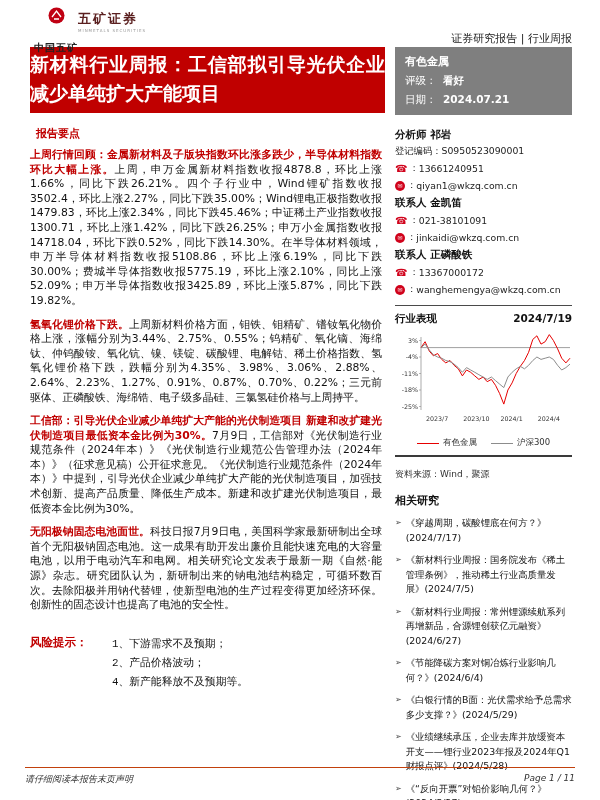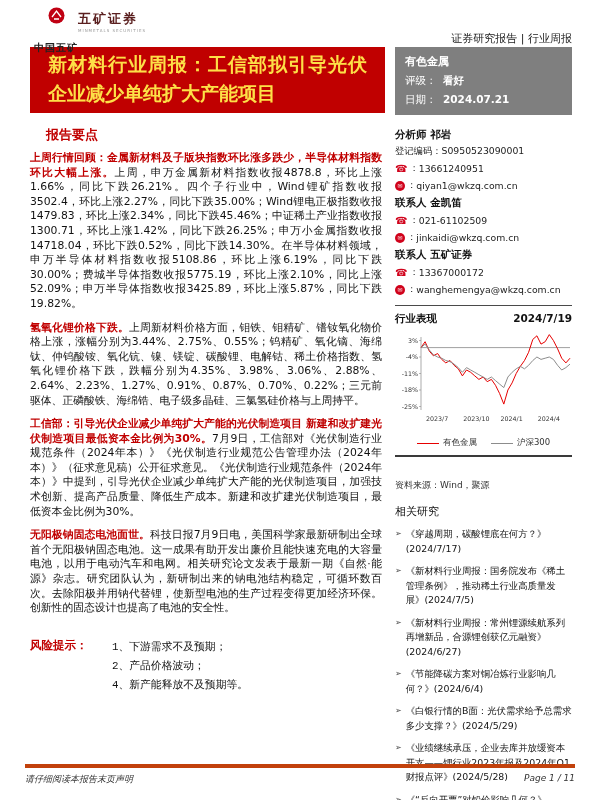--- a/index.html
+++ b/index.html
@@ -14,33 +14,33 @@
   .logo-row { display:flex; align-items:flex-start; padding:7px 0 0 34px; }
   .logo-left { display:flex; flex-direction:column; align-items:center; }
   .logo-cn { font-size:10px; font-weight:bold; color:#222; letter-spacing:1px; margin-top:17px; }
   .brand { padding-top:3px; }
   .brand-name { font-size:13px; font-weight:bold; color:#5a1f1f; letter-spacing:2px; }
   .brand-sub { font-size:4px; color:#999; letter-spacing:1px; }
   .report-type { position:absolute; top:31px; right:28px; font-size:11px; color:#222; }
   
   .banner-row { display:flex; margin:3px 28px 0 30px; gap:10px; align-items:flex-start; }
   .banner {
-    width:355px; min-height:62px; background:#c00000; color:#fde047;
-    font-weight:bold; font-size:19px; line-height:29px; padding:3px 18px 5px;
+    width:355px; min-height:62px; background:#c00000; color:#ffffff;
+    font-weight:bold; font-size:19px; line-height:29px; padding:3px 0 5px;
     text-align:justify;
   }
   .infobox { flex:1; background:#7f7f7f; color:#fff; font-size:10.5px; padding:7px 10px 8px; }
   .infobox .row { margin-top:5px; display:flex; }
   .infobox .industry { font-weight:bold; font-size:11px; margin-top:0; }
   .infobox .lab { width:38px; }
   .infobox .val { font-weight:bold;text-align:right; }
   
   .columns { display:flex; margin:9px 28px 0 30px; gap:13px; }
   .main { width:352px; }
-  .main-h { color:#c00000; font-weight:bold; font-size:13px; margin:2px 16px 7px; }
+  .main-h { color:#c00000; font-weight:bold; font-size:11px; margin:2px 6px 7px; }
   .para { font-size:10.8px; line-height:14.6px; text-align:justify; margin-bottom:9px; color:#111; }
   .lead { color:#c00000; font-weight:bold; }
   .risk { display:flex; margin-top:22px; }
   .risk-label { color:#c00000; font-weight:bold; font-size:11.5px; width:72px; flex:none; }
   .risk-items { font-size:10.8px; line-height:19px; padding-left:10px; color:#111;font-family:Liberation Mono, monospace; }
   
   .sidebar { flex:1; min-width:0; }
   .an-role { font-weight:bold; font-size:10.5px; margin:4px 0 1px; color:#111; }
   .an-line { display:flex; align-items:center; font-size:9.3px; margin:4px 0; color:#222; }
   .an-reg { font-size:9.3px; margin:3px 0; color:#222; }
@@ -50,28 +50,28 @@
     font-size:6px; display:inline-flex; align-items:center; justify-content:center;
     margin-right:2px; flex:none;
   }
   .sb-divider { border:none; border-top:1.5px solid #4a4a4a; margin:9px 0 0; }
   .sb-divider-thick { border:none; border-top:2px solid #3a3a3a; margin:6px 0 6px; }
   .perf-head { display:flex; justify-content:space-between; font-weight:bold; font-size:10.5px; padding:6px 0 3px; color:#111; }
   #perf-chart { margin-top:2px; }
   #chart-legend { text-align:center; margin:2px 0 4px; }
   .lg-item { display:inline-flex; align-items:center; font-size:8.5px; margin:0 7px; color:#333; }
   .lg-line { display:inline-block; width:22px; height:1.5px; margin-right:4px; }
-  .source { font-size:9px; color:#333; margin:22px 0 12px; }
-  .related-h { font-weight:normal; font-size:11px; margin:2px 0 8px; color:#111; }
+  .source { font-size:9px; color:#333; margin:11px 0 12px; }
+  .related-h { font-weight:bold; font-size:11px; margin:2px 0 8px; color:#111; }
   .rel-item { display:flex; font-size:9.4px; line-height:14.5px; margin-bottom:8px; color:#111; }
   .rel-item .blt { margin-right:4px; color:#444; font-size:8px; flex:none; }
   
   .footer {
     position:absolute; left:25px; right:25px; bottom:14px;
-    border-top:4px solid #c2410c; padding-top:5px;
+    border-top:1px solid #c2410c; padding-top:5px;
     display:flex; justify-content:space-between;
     font-size:9px; color:#333; font-style:italic;
   }
 </style>
 </head>
 <body>
 
 <div class="header">
   <div class="logo-row">
     <div class="logo-left">
@@ -137,29 +137,29 @@
     <div class="an-line">
         <span class="icon-mail">✉</span>
         <span>：</span>
         <span>qiyan1@wkzq.com.cn</span>
       </div>
 
     <div class="an-role">联系人 金凯笛</div>
     <div class="an-line">
         <span class="icon-phone">☎</span>
         <span>：</span>
-        <span>021-61102509</span>
+        <span>021-38101091</span>
       </div>
     <div class="an-line">
         <span class="icon-mail">✉</span>
         <span>：</span>
         <span>jinkaidi@wkzq.com.cn</span>
       </div>
 
-    <div class="an-role">联系人 五矿证券</div>
+    <div class="an-role">联系人 正磷酸铁</div>
     <div class="an-line">
         <span class="icon-phone">☎</span>
         <span>：</span>
         <span>13367000172</span>
       </div>
     <div class="an-line">
         <span class="icon-mail">✉</span>
         <span>：</span>
         <span>wanghemengya@wkzq.com.cn</span>
       </div>

